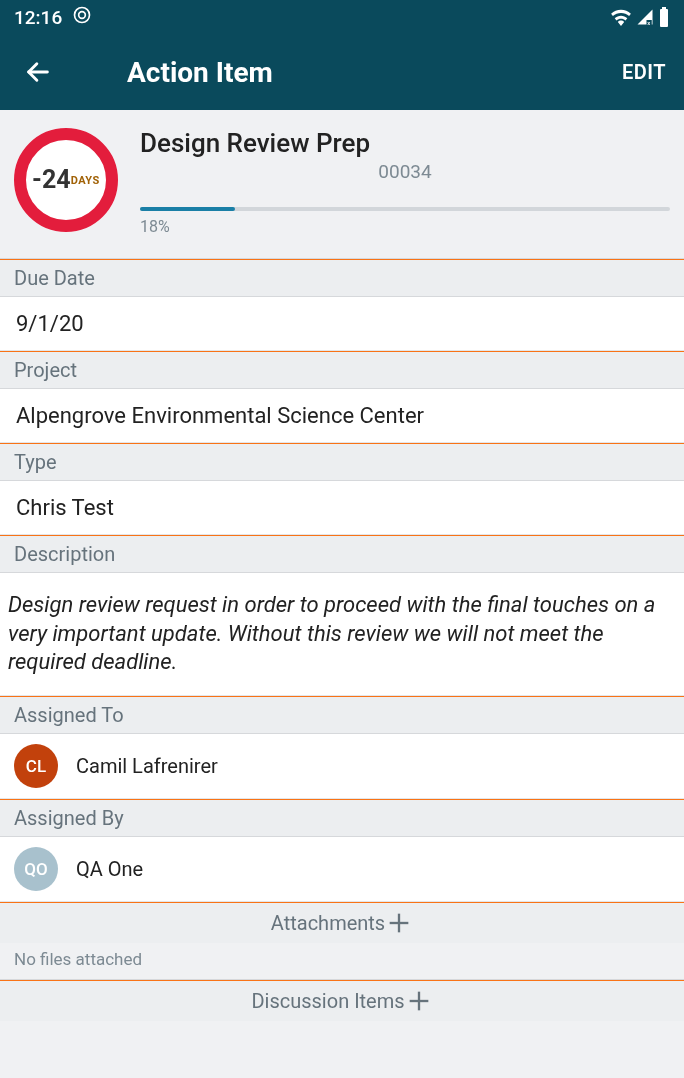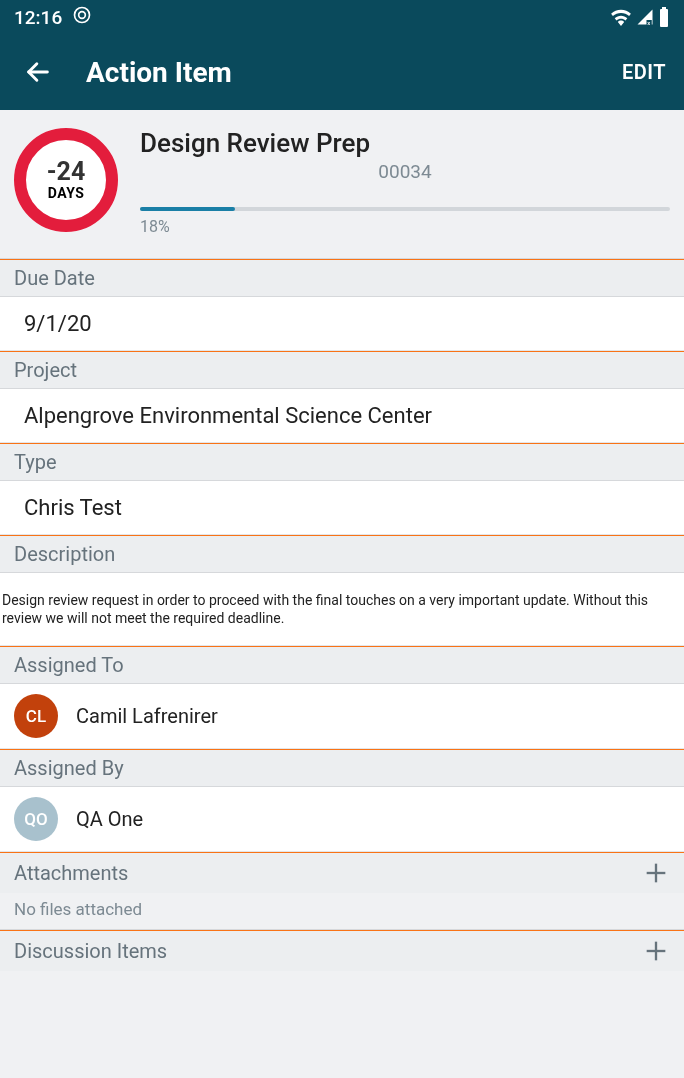--- a/index.html
+++ b/index.html
@@ -41,20 +41,21 @@
   .back-btn {
     width: 36px; height: 36px;
     display: flex; align-items: center; justify-content: center;
     margin-right: 30px;
     cursor: pointer;
   }
   .app-title {
     font-size: 28px;
     font-weight: 700;
     flex: 1;
+    margin-left: 41px;
   }
   .edit-btn {
     font-size: 20px;
     font-weight: 600;
     letter-spacing: 0.5px;
     cursor: pointer;
   }
 
   
   .header-card {
@@ -77,26 +78,26 @@
     content: "";
     position: absolute;
     inset: 0;
     border-radius: 50%;
     border: 12px solid #e31d3c;
   }
   .days-ring-inner {
     position: absolute;
     inset: 12px;
     display: flex;
-    flex-direction: column;
+    flex-direction: row;
     align-items: center;
     justify-content: center;
   }
   .days-value { font-size: 25px; font-weight: 700; color: #333; line-height: 1.05; }
-  .days-label { font-size: 14px; font-weight: 700; color: #000000; letter-spacing: 0.5px; }
+  .days-label { font-size: 11px; font-weight: 700; color: #a16207; letter-spacing: 0.5px; }
 
   .header-main { flex: 1; padding-top: 0px; }
   .item-title { font-size: 26px; font-weight: 500; color: #222; margin-bottom: 2px; }
   .item-id { font-size: 19px; color: #7d8a93; margin-bottom: 24px; text-align: center; }
   .progress-track {
     height: 4px;
     background: #d2d6da;
     position: relative;
     border-radius: 2px;
     margin-bottom: 6px;
@@ -119,26 +120,26 @@
     border-bottom: 1px solid #d6d8db;
     display: flex;
     align-items: center;
     justify-content: space-between;
   }
   .section-label:first-of-type { border-top: none; }
 
   
   .value-row {
     background: #fff;
-    padding: 14px 24px;
+    padding: 14px 16px;
     font-size: 22px;
     color: #222;
     border-bottom: 1px solid #e4e6e9;
   }
-  .value-row.desc { font-size: 14px; line-height: 1.3; padding: 18px 2px; }
+  .value-row.desc { font-size: 22px; line-height: 1.3; padding: 18px 8px; font-style: italic; }
 
   
   .person-row {
     background: #fff;
     padding: 10px 14px;
     display: flex;
     align-items: center;
     gap: 18px;
     border-bottom: 1px solid #e4e6e9;
   }
@@ -161,21 +162,21 @@
     border-bottom: 1px solid #d6d8db;
   }
 
   .plus-icon {
     width: 28px; height: 28px;
     color: #66737c;
     cursor: pointer;
     display: flex; align-items: center; justify-content: center;
   }
 
-  .section-label.with-sub { border-bottom: none; }
+  .section-label.with-sub { border-bottom: none; justify-content: center; }
 
 </style>
 </head>
 <body>
 
 <div class="status-bar">
   <div class="status-left">
     <span>12:16</span>
     <span>
       <svg width="20" height="20" viewBox="0 0 24 24" fill="none" stroke="#fff" stroke-width="2">

